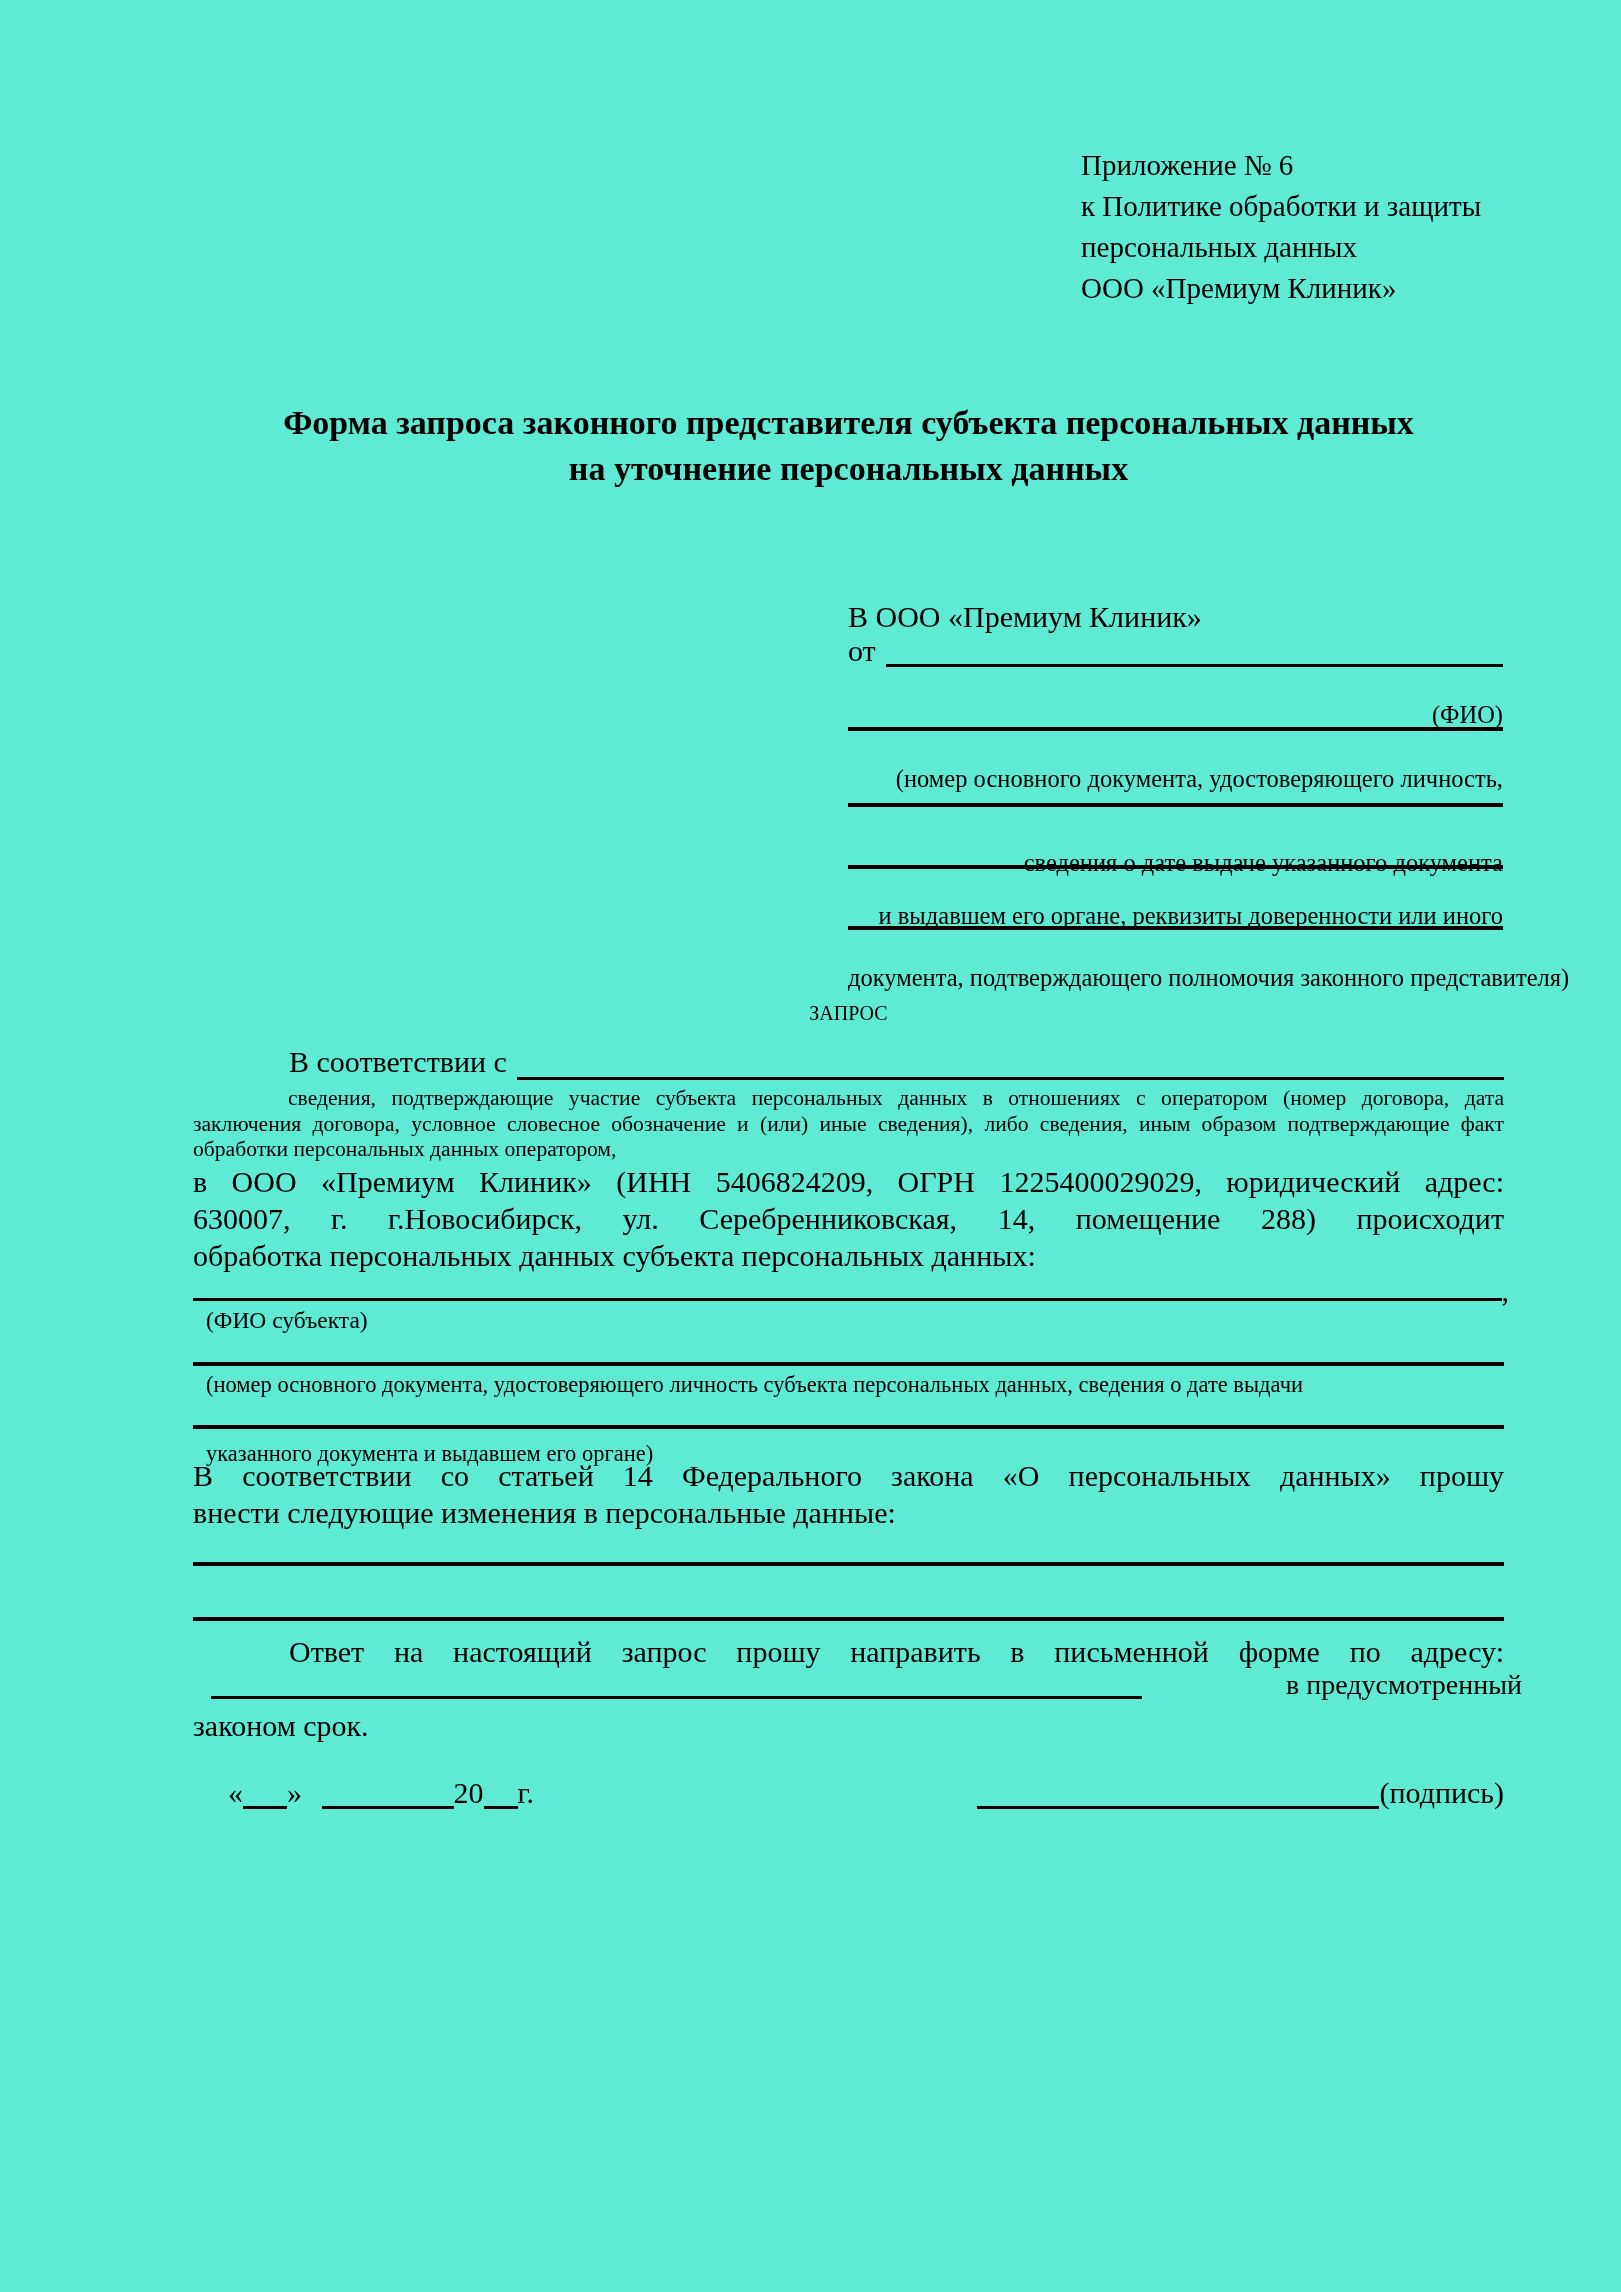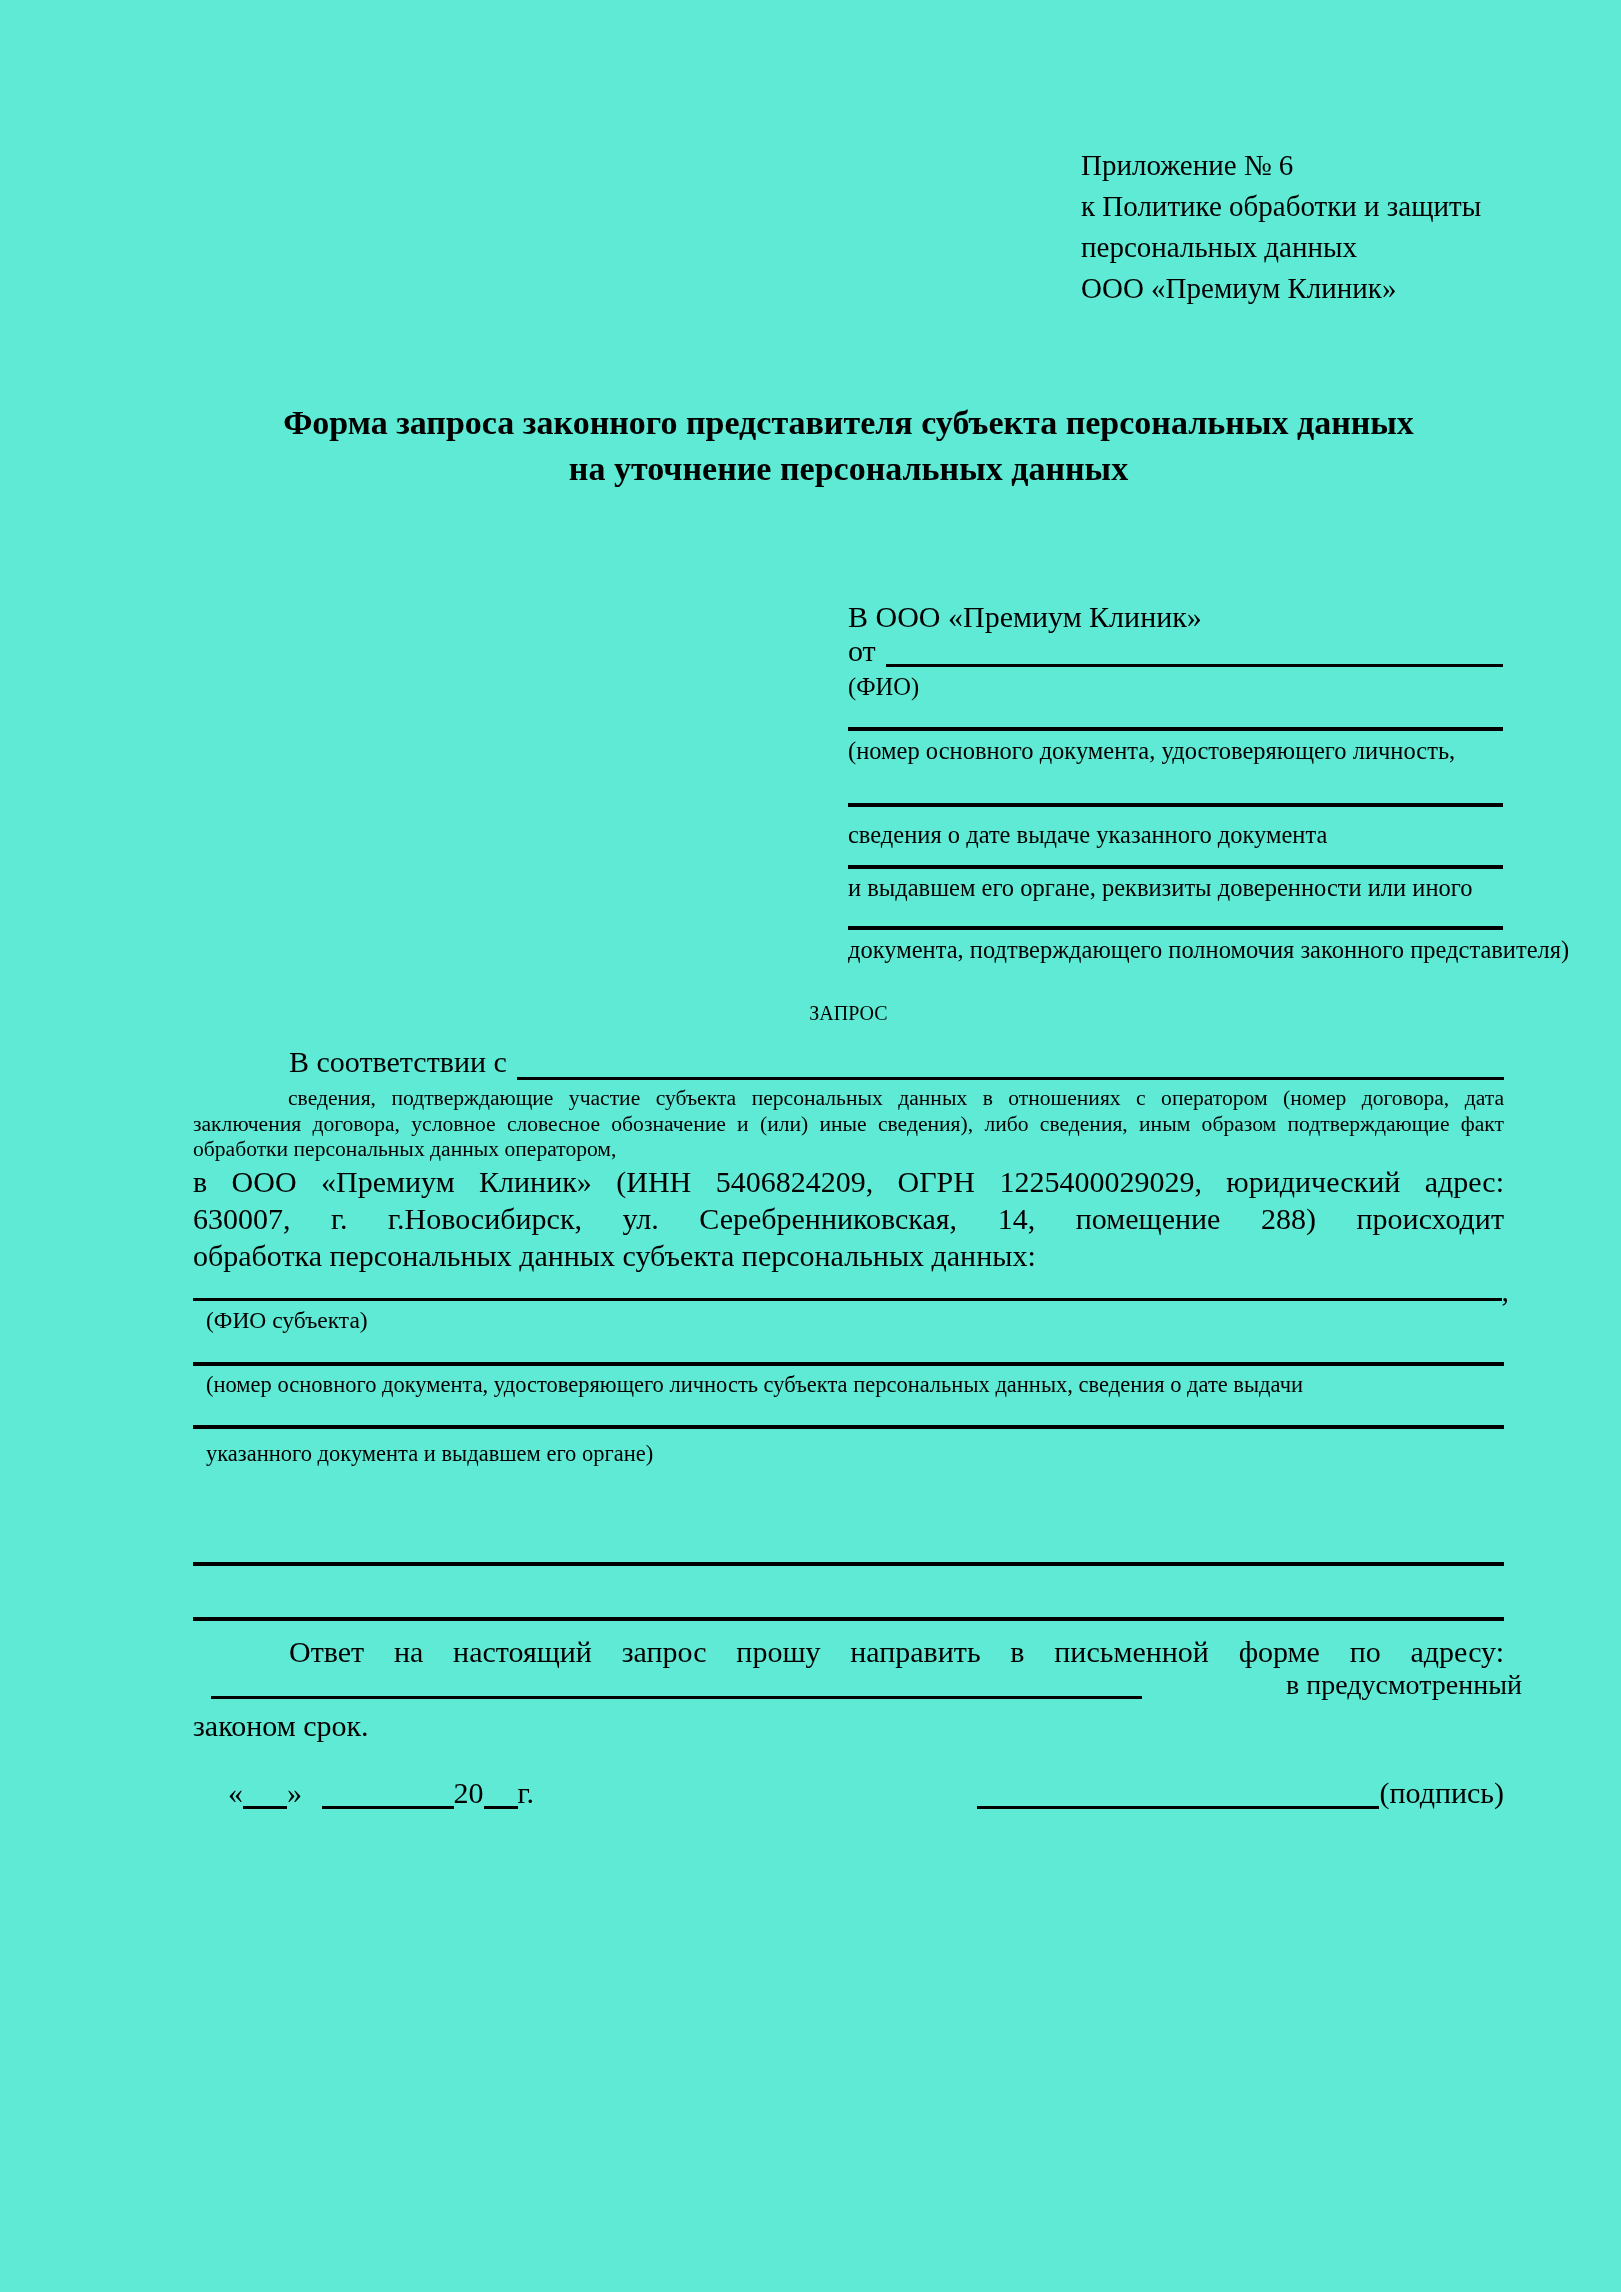--- a/index.html
+++ b/index.html
@@ -21,21 +21,21 @@
 
   
   .title { left: 193px; top: 400px; width: 1311px; font-weight: bold; font-size: 34px; line-height: 46px; text-align: center; }
 
   
   .addr { left: 848px; top: 600px; width: 655px; font-size: 30px; }
   .addr .from-row { position: absolute; left: 0; top: 35px; width: 655px; height: 32px; display: flex; }
   .addr .from-row span { line-height: 32px; }
   .fill { flex: 1 1 auto; border-bottom: 3.9px solid #000; margin-left: 9.8px; }
   .hline { position: absolute; height: 3.9px; background: #000; }
-  .cap { position: absolute; width: 100%; text-align: left; white-space: nowrap; }
+  .cap { position: absolute; width: 100%; text-align: right; white-space: nowrap; margin-top: 28px; }
   .addr .cap { font-size: 24.5px; }
 
   
   .zapros { left: 193px; top: 1002px; width: 1311px; font-size: 20px; text-align: center; }
   .compliance-row { left: 193px; top: 1044px; width: 1311px; height: 36px; display: flex; font-size: 30px; }
   .compliance-row span { line-height: 36px; padding-left: 96px; white-space: nowrap; }
   .note { left: 193px; top: 1086px; width: 1311px; font-size: 21.6px; line-height: 25.5px; }
   .jl { text-align: justify; text-align-last: justify; }
   .note .first { padding-left: 95px; }
   .body-par { width: 1311px; left: 193px; font-size: 30px; line-height: 37px; }
@@ -126,20 +126,24 @@
     <span>,</span>
   </div>
   <div class="abs scap fio-sub-cap">(ФИО субъекта)</div>
 
   <div class="abs hline" style="left:193px; top:1362px; width:1311px;"></div>
   <div class="abs scap doc-cap1">(номер основного документа, удостоверяющего личность субъекта персональных данных, сведения о дате выдачи</div>
 
   <div class="abs hline" style="left:193px; top:1425px; width:1311px;"></div>
   <div class="abs scap doc-cap2">указанного документа и выдавшем его органе)</div>
 
+  <div class="abs body-par art-par">
+    <div class="jl">В соответствии со статьей 14 Федерального закона «О персональных данных» прошу</div>
+    <div>внести следующие изменения в персональные данные:</div>
+  </div>
 
   <div class="abs hline blank1"></div>
   <div class="abs hline blank2"></div>
 
   <div class="abs reply1 jl">Ответ на настоящий запрос прошу направить в письменной форме по адресу:</div>
   <div class="abs reply-row2">
     <div class="fillw"></div>
     <span>в предусмотренный</span>
   </div>
   <div class="abs reply3">законом срок.</div>

